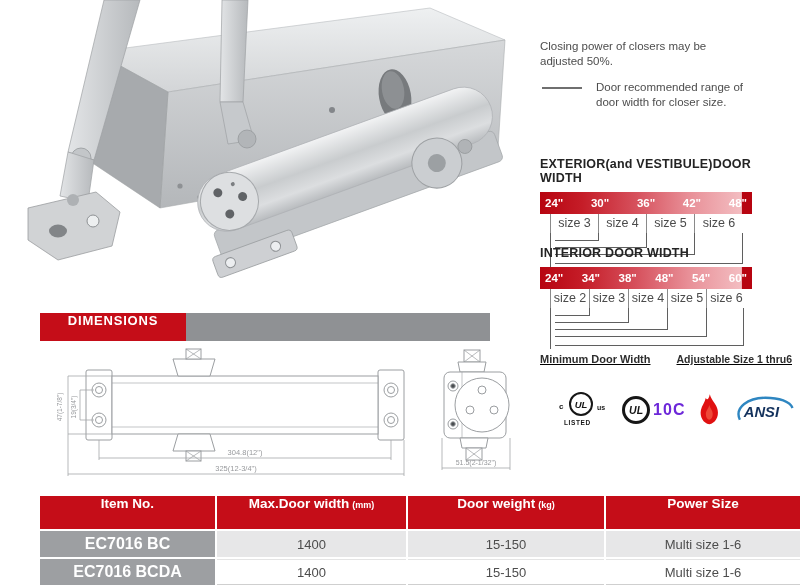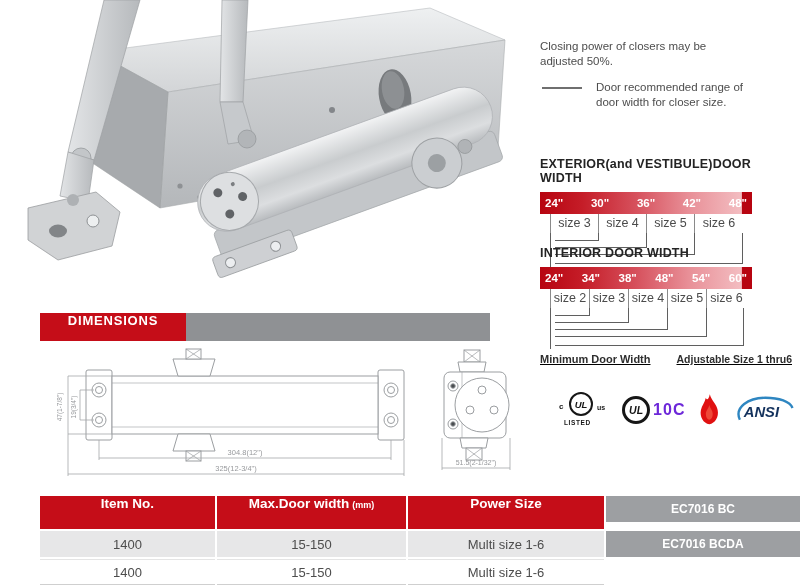--- a/index.html
+++ b/index.html
@@ -65,21 +65,21 @@
   .dim-banner-red { width:146px; height:28px; background:#c50d18; display:flex; align-items:flex-start;
                     justify-content:center; }
   .dim-banner-red span { color:#ffffff; font-weight:bold; font-size:13px; letter-spacing:.8px; }
 
   
   .spec-table { position:absolute; left:40px; top:496px; width:760px;
                 display:grid; grid-template-columns:175px 189px 196px 194px; gap:2px; }
   .spec-table .th { background:#c50d18; color:#ffffff; font-weight:bold; font-size:13.5px; height:33px;
                     display:flex; justify-content:center; gap:3px; }
   .spec-table .th .unit { font-size:9px; margin-top:4px; }
-  .spec-table .td-item { background:#9d9fa2; color:#ffffff; font-weight:bold; font-size:12px;
+  .spec-table .td-item { background:#9d9fa2; color:#ffffff; font-weight:bold; font-size:16px;
                          height:26px; display:flex; align-items:center; justify-content:center; }
   .spec-table .td { color:#4d4d4d; font-size:13px; height:26px; display:flex; align-items:center;
                     justify-content:center; }
   .spec-table .r1 { background:#e7e7e8; }
   .spec-table .r2 { background:#ffffff; border-bottom:1px solid #cfcfcf; border-top:1px solid #e4e4e4; }
 </style>
 </head>
 <body>
 
 <div class="page">
@@ -339,20 +339,24 @@
 
   <div class="spec-table">
     <div class="th">
       <span>Item No.</span>
     </div>
     <div class="th">
       <span>Max.Door width</span>
       <span class="unit">(mm)</span>
     </div>
     <div class="th">
+      <span>Door weight</span>
+      <span class="unit">(kg)</span>
+    </div>
+    <div class="th">
       <span>Power Size</span>
     </div>
 
     <div class="td-item">EC7016 BC</div>
     <div class="td r1">1400</div>
     <div class="td r1">15-150</div>
     <div class="td r1">Multi size 1-6</div>
 
     <div class="td-item">EC7016 BCDA</div>
     <div class="td r2">1400</div>

